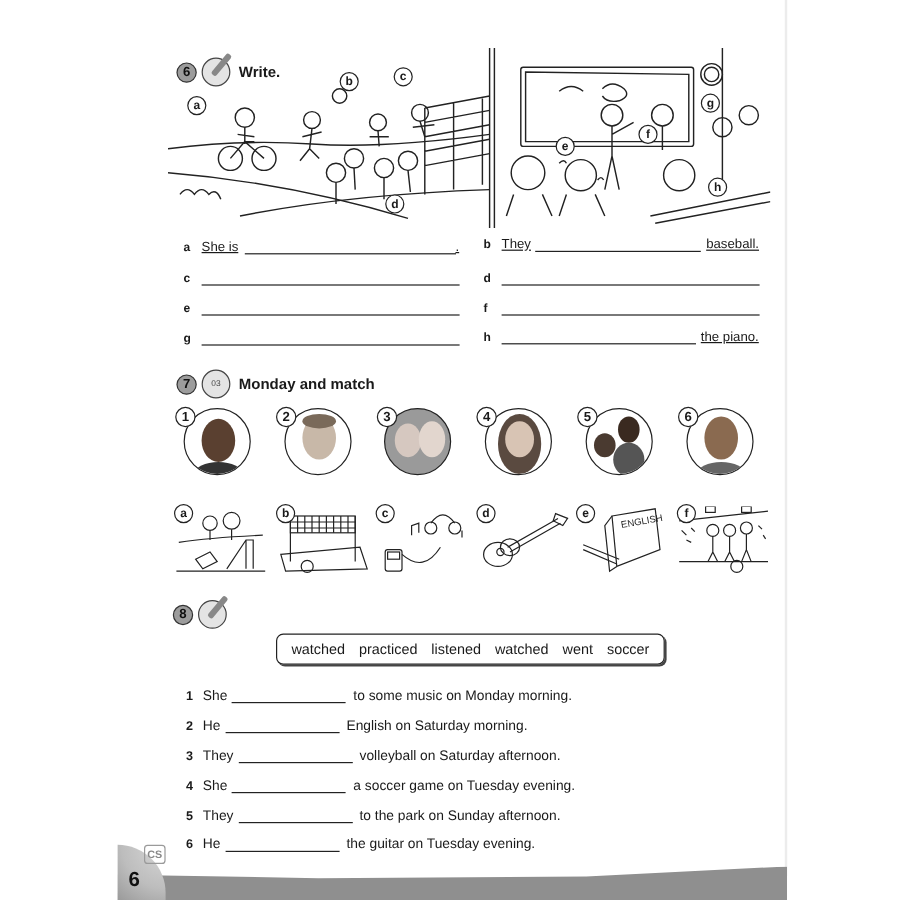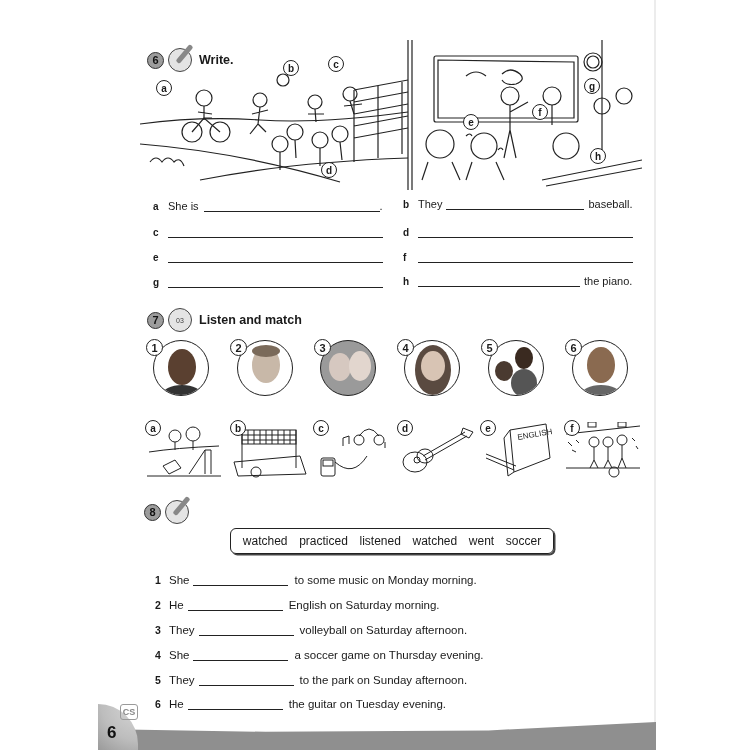--- a/index.html
+++ b/index.html
@@ -26,21 +26,21 @@
 
   
   .scene { position: absolute; border: 0; }
   .scene svg { width: 100%; height: 100%; }
   .scene-label { position: absolute; width: 16px; height: 16px; border-radius: 50%; border: 1.5px solid #222; background: #fff; font-size: 10px; font-weight: bold; display:flex; align-items:center; justify-content:center; }
 
   
   .write-row { position: absolute; display: flex; align-items: flex-end; font-size: 11px; height: 14px; }
   .write-row .letter { font-weight: bold; font-size: 10px; width: 15px; }
   .write-row .blank { border-bottom: 1px solid #222; height: 12px; }
-  .write-row .txt { white-space: nowrap; }
+  .write-row .txt { white-space: nowrap; text-decoration: underline; }
 
   
   .photo { position: absolute; width: 56px; height: 56px; border-radius: 50%; border: 1.5px solid #222; overflow: hidden; background: #fff; }
   .photo .face { position: absolute; border-radius: 50%; }
   .photo-num { position: absolute; width: 17px; height: 17px; border-radius: 50%; border: 1.5px solid #222; background: #fff; font-size: 11px; font-weight: bold; display:flex; align-items:center; justify-content:center; z-index: 2; }
   .pic { position: absolute; width: 78px; height: 56px; }
   .pic svg { width: 100%; height: 100%; }
   .pic-label { position: absolute; width: 16px; height: 16px; border-radius: 50%; border: 1.5px solid #222; background: #fff; font-size: 10px; font-weight: bold; display:flex; align-items:center; justify-content:center; z-index: 2; }
 
   
@@ -167,21 +167,21 @@
   <span class="letter">h</span>
   <span class="blank" style="width:162px; margin-right:4px;"></span>
   <span class="txt">the piano.</span>
 </div>
 
 <div class="activity-head" style="left:147px; top:308px;">
   <span class="num-badge">7</span>
   <span class="icon-circle">
       <span>03</span>
     </span>
-  <span class="activity-title">Listen and match</span>
+  <span class="activity-title">Monday and match</span>
 </div>
 
 <div>
   <span class="photo-num" style="left:146px; top:339px;">1</span>
   <div class="photo" style="left:153px; top:340px;">
     <div class="face" style="left:14px; top:8px; width:28px; height:36px; background:#5a4030;"></div>
     <div class="face" style="left:8px; top:44px; width:40px; height:20px; background:#333;"></div>
   </div>
 </div>
 <div>
@@ -320,21 +320,21 @@
 <div class="sentence" style="top:620px;">
   <span class="n">3</span>
   <span class="txt">They</span>
   <span class="blank"></span>
   <span class="txt">volleyball on Saturday afternoon.</span>
 </div>
 <div class="sentence" style="top:645px;">
   <span class="n">4</span>
   <span class="txt">She</span>
   <span class="blank"></span>
-  <span class="txt">a soccer game on Thursday evening.</span>
+  <span class="txt">a soccer game on Tuesday evening.</span>
 </div>
 <div class="sentence" style="top:670px;">
   <span class="n">5</span>
   <span class="txt">They</span>
   <span class="blank"></span>
   <span class="txt">to the park on Sunday afternoon.</span>
 </div>
 <div class="sentence" style="top:694px;">
   <span class="n">6</span>
   <span class="txt">He</span>

